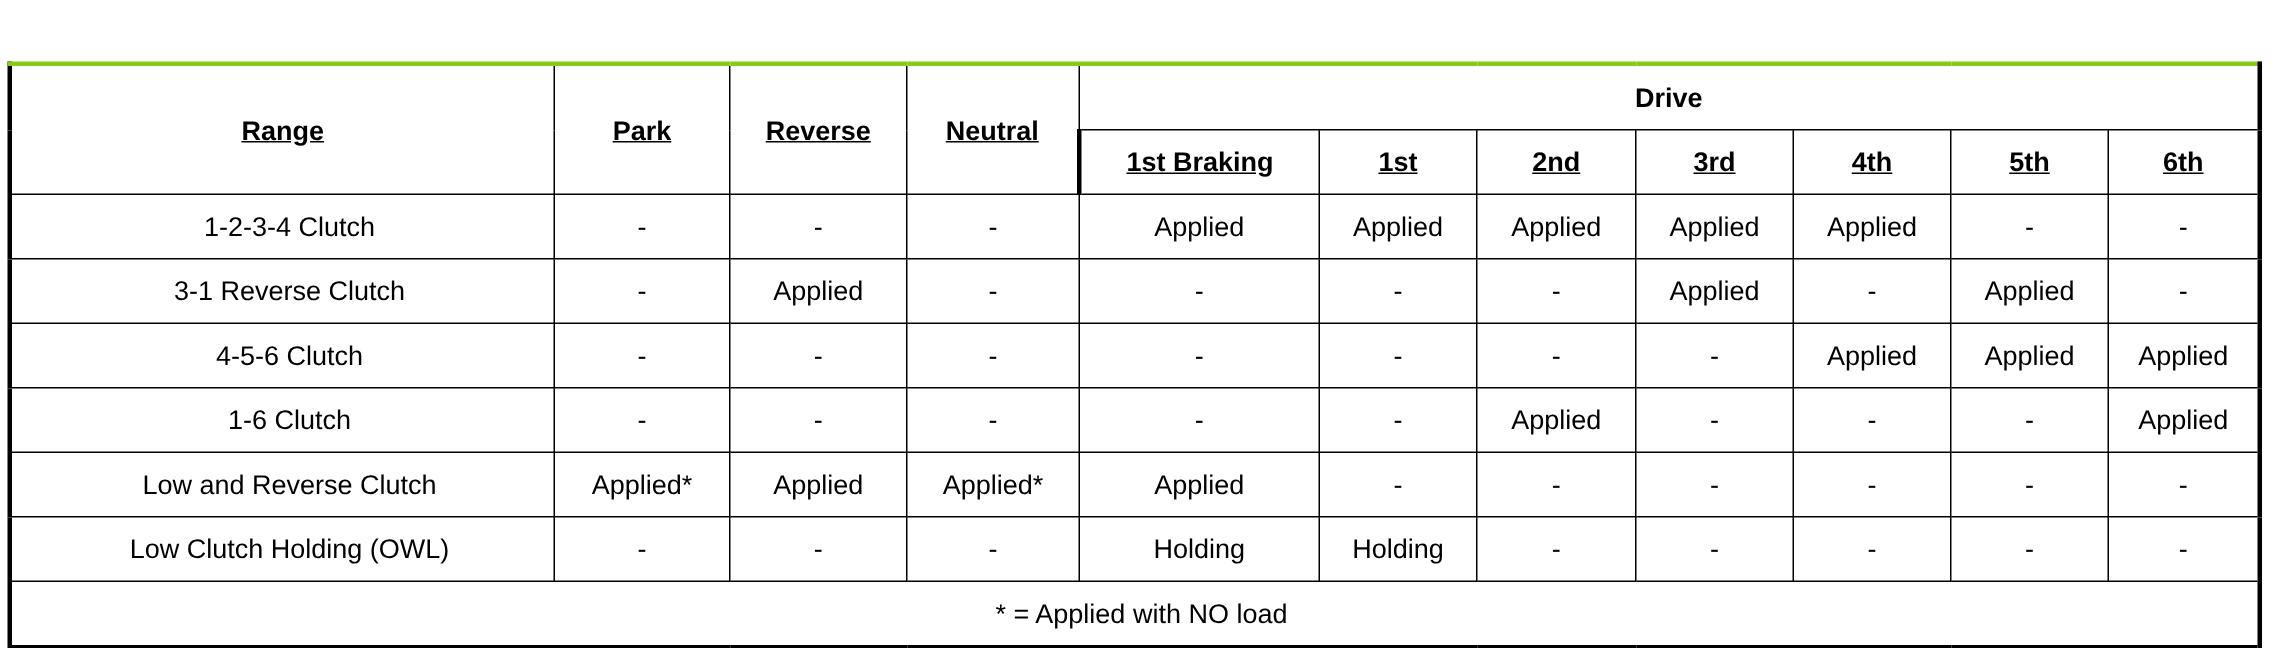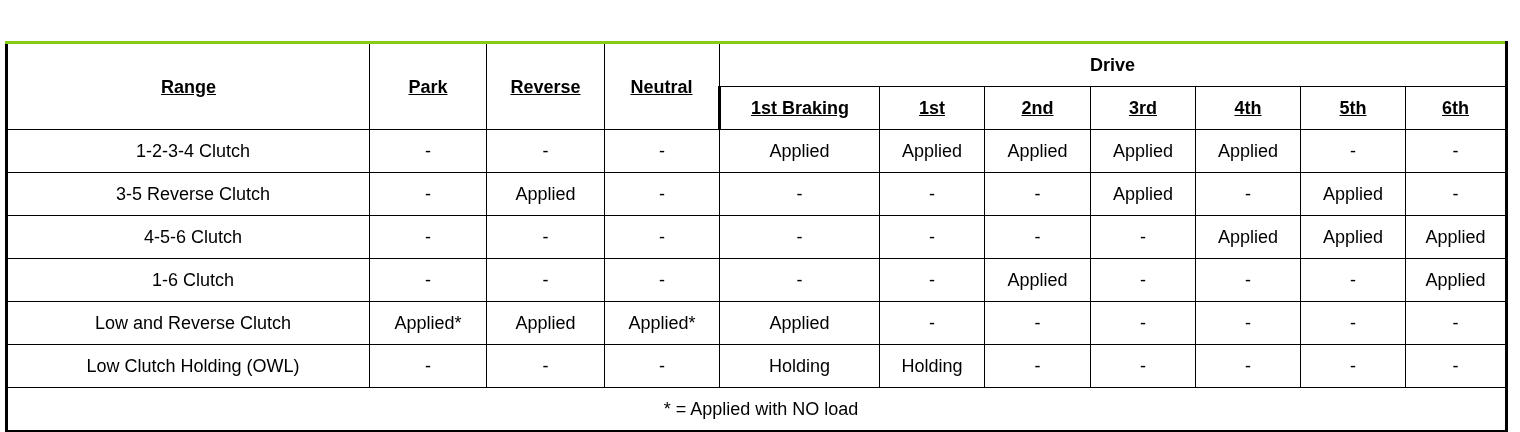--- a/index.html
+++ b/index.html
@@ -159,21 +159,21 @@
           <td class="thick-top">Applied</td>
           <td class="thick-top">Applied</td>
           <td class="thick-top">Applied</td>
           <td class="thick-top">Applied</td>
           <td class="thick-top">Applied</td>
           <td class="thick-top">-</td>
           <td class="thick-top">-</td>
         </tr>
 
         <tr>
-          <td class="rowlabel">3-5 Reverse Clutch</td>
+          <td class="rowlabel">3-1 Reverse Clutch</td>
           <td>-</td>
           <td>Applied</td>
           <td>-</td>
           <td>-</td>
           <td>-</td>
           <td>-</td>
           <td>Applied</td>
           <td>-</td>
           <td>Applied</td>
           <td>-</td>

